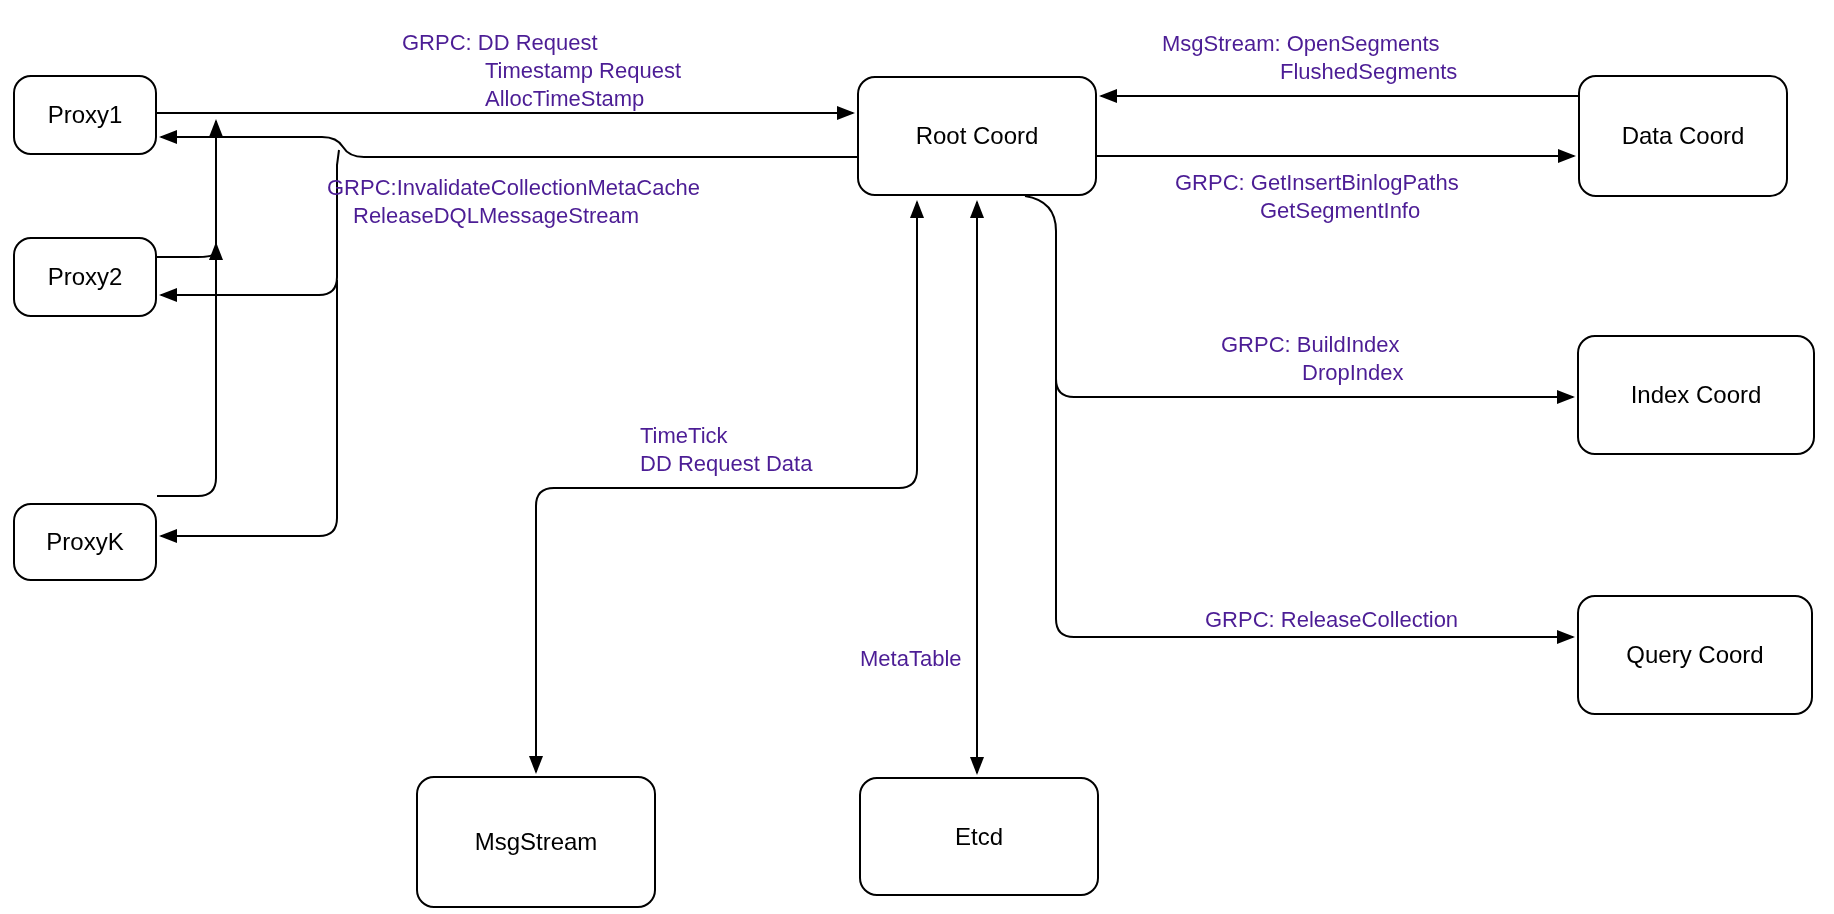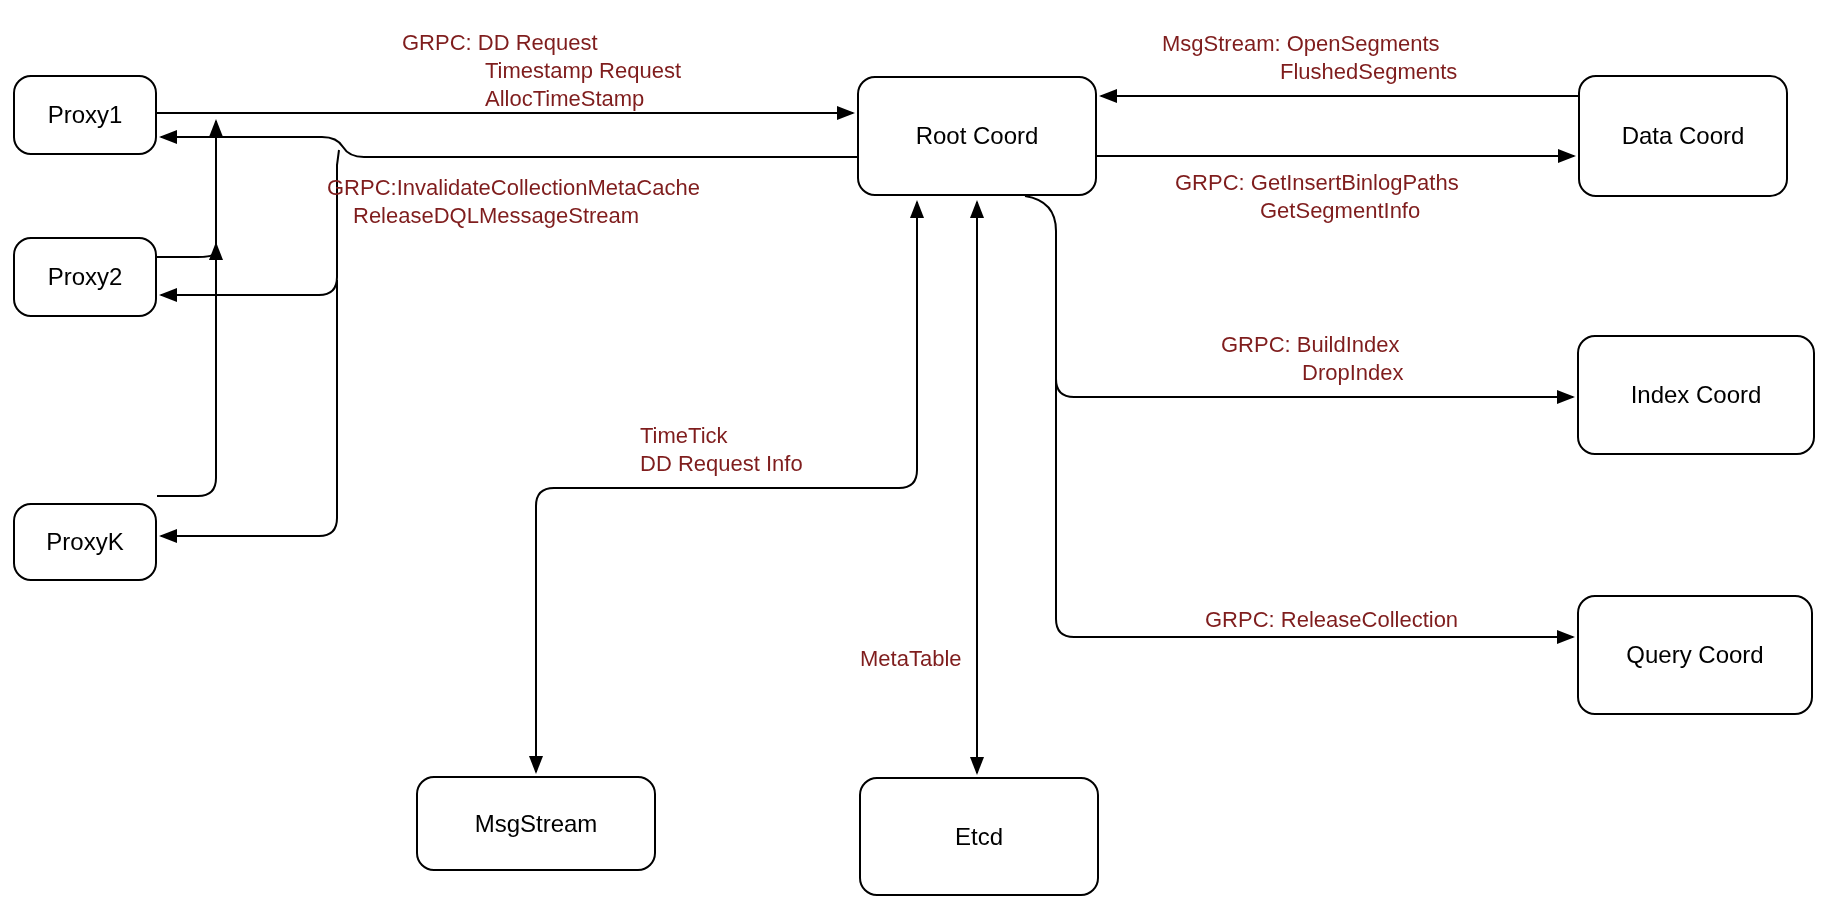--- a/index.html
+++ b/index.html
@@ -27,21 +27,21 @@
     align-items: center;
     justify-content: center;
     font-size: 24px;
     color: #000000;
     white-space: nowrap;
   }
   .elabel {
     position: absolute;
     font-size: 22px;
     line-height: 28px;
-    color: #7f1d1d;
+    color: #4c1d95;
     white-space: nowrap;
   }
   .edge-path { stroke: #000000; stroke-width: 2; fill: none; }
 </style>
 </head>
 <body>
 
 <div class="canvas">
 
   <svg class="edges-layer" viewBox="0 0 1834 914" xmlns="http://www.w3.org/2000/svg">
@@ -99,21 +99,21 @@
   </div>
 
   <div class="node" style="left:1577px; top:335px; width:238px; height:120px;">
     <span>Index Coord</span>
   </div>
 
   <div class="node" style="left:1577px; top:595px; width:236px; height:120px;">
     <span>Query Coord</span>
   </div>
 
-  <div class="node" style="left:416px; top:776px; width:240px; height:95px;">
+  <div class="node" style="left:416px; top:776px; width:240px; height:132px;">
     <span>MsgStream</span>
   </div>
 
   <div class="node" style="left:859px; top:777px; width:240px; height:119px;">
     <span>Etcd</span>
   </div>
 
   <div class="elabel" style="left:402px; top:29px;">
     <div>GRPC: DD Request</div>
     <div style="margin-left:83px;">Timestamp Request</div>
@@ -139,20 +139,20 @@
     <div>GRPC: BuildIndex</div>
     <div style="margin-left:81px;">DropIndex</div>
   </div>
 
   <div class="elabel" style="left:1205px; top:606px;">
     <div>GRPC: ReleaseCollection</div>
   </div>
 
   <div class="elabel" style="left:640px; top:422px;">
     <div>TimeTick</div>
-    <div>DD Request Info</div>
+    <div>DD Request Data</div>
   </div>
 
   <div class="elabel" style="left:860px; top:645px;">
     <div>MetaTable</div>
   </div>
 
 </div>
 
 </body></html>

